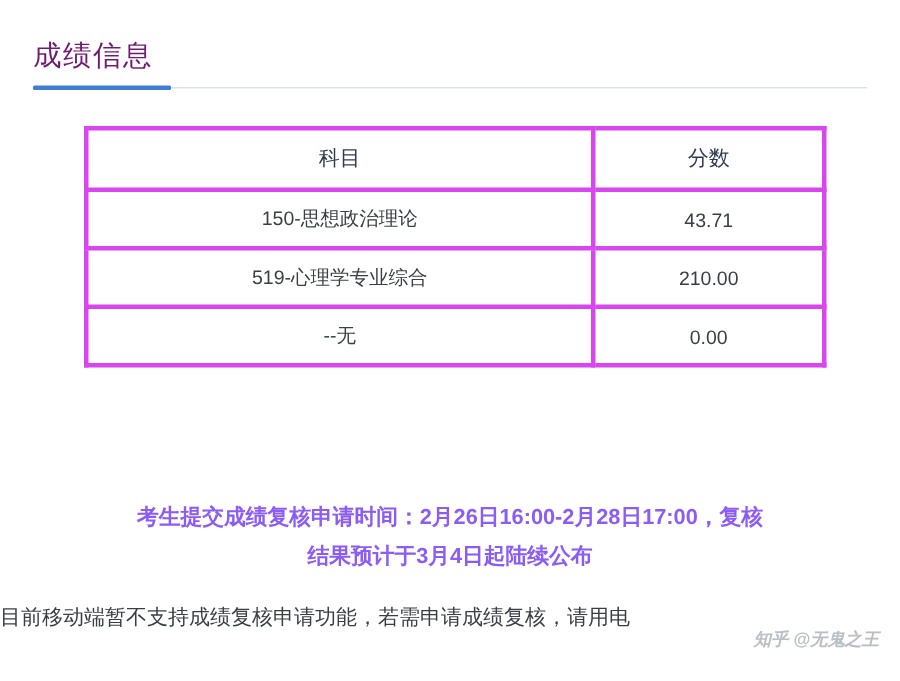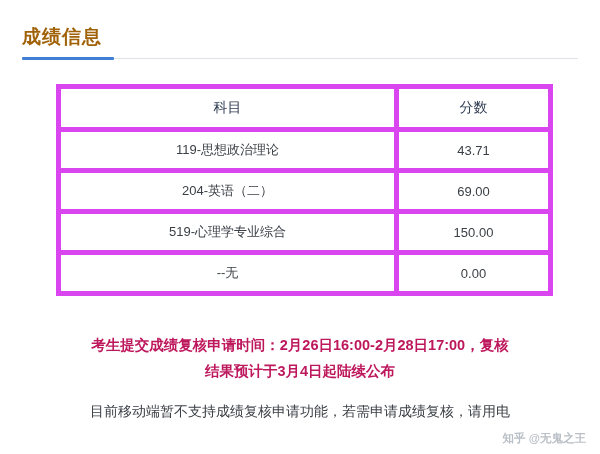--- a/index.html
+++ b/index.html
@@ -25,22 +25,22 @@
     top: 24px;
     left: 0;
     width: 600px;
     height: 36px;
   }
   .header-title {
     position: absolute;
     left: 22px;
     top: 0px;
     font-size: 19px;
-    font-weight: bold;
-    color: #a16207;
+    font-weight: normal;
+    color: #701a75;
     letter-spacing: 1px;
   }
   .header-rule {
     position: absolute;
     left: 22px;
     top: 34px;
     width: 556px;
     height: 1px;
     background: #dfe3e8;
   }
@@ -59,21 +59,21 @@
     top: 84px;
     width: 492px;
   }
   table.score-table {
     border-collapse: collapse;
     width: 492px;
     table-layout: fixed;
   }
   table.score-table th,
   table.score-table td {
-    border: 5px solid #d946ef;
+    border: 3px solid #d946ef;
     text-align: center;
     font-size: 13px;
     color: #3a3f45;
     height: 36px;
     padding: 0;
     font-weight: normal;
   }
   table.score-table th {
     font-size: 14px;
     color: #2f3b52;
@@ -81,55 +81,55 @@
   }
   col.c-subject { width: 338px; }
   col.c-score { width: 154px; }
 
   .notice {
     position: absolute;
     left: 0;
     top: 332px;
     width: 600px;
     text-align: center;
-    color: #be185d;
+    color: #8b5cf6;
     font-size: 14.5px;
     line-height: 26px;
     font-weight: bold;
   }
   .notice .line1 {
     display: block;
     letter-spacing: 0px;
   }
   .notice .line2 {
     display: block;
     text-align: center;
   }
 
   .subnotice {
     position: absolute;
     left: 0;
     top: 398px;
     width: 600px;
-    text-align: center;
     color: #3a3f45;
     font-size: 14px;
     line-height: 27px;
   }
   .subnotice span { display: block; }
 
   .watermark {
     position: absolute;
     right: 14px;
-    bottom: 8px;
+    bottom: 20px;
     font-size: 11.5px;
     color: #b9bfc6;
     display: flex;
     align-items: flex-start;
     gap: 4px;
+    font-style: italic;
   }
   .zhihu-mark {
     display: inline-block;
     font-size: 11.5px;
     color: #b9bfc6;
     font-weight: bold;
   }
 </style>
 </head>
 <body>
@@ -149,30 +149,26 @@
         <col class="c-score">
       </colgroup>
       <thead>
         <tr>
           <th>科目</th>
           <th>分数</th>
         </tr>
       </thead>
       <tbody>
         <tr>
-          <td>119-思想政治理论</td>
+          <td>150-思想政治理论</td>
           <td>43.71</td>
         </tr>
         <tr>
-          <td>204-英语（二）</td>
-          <td>69.00</td>
-        </tr>
-        <tr>
           <td>519-心理学专业综合</td>
-          <td>150.00</td>
+          <td>210.00</td>
         </tr>
         <tr>
           <td>--无</td>
           <td>0.00</td>
         </tr>
       </tbody>
     </table>
   </div>
 
   <div class="notice">

